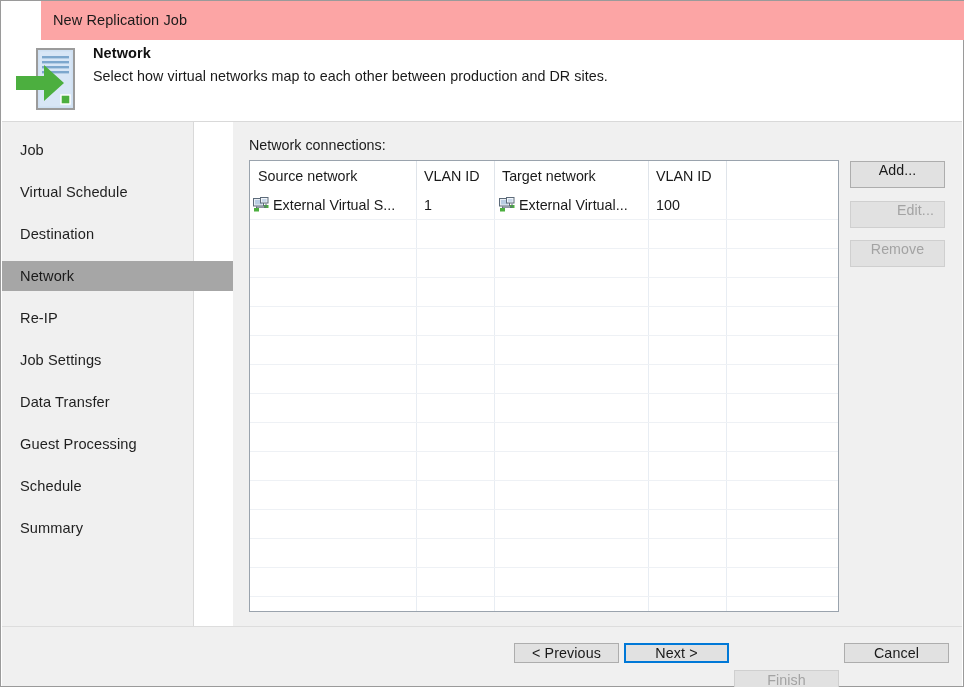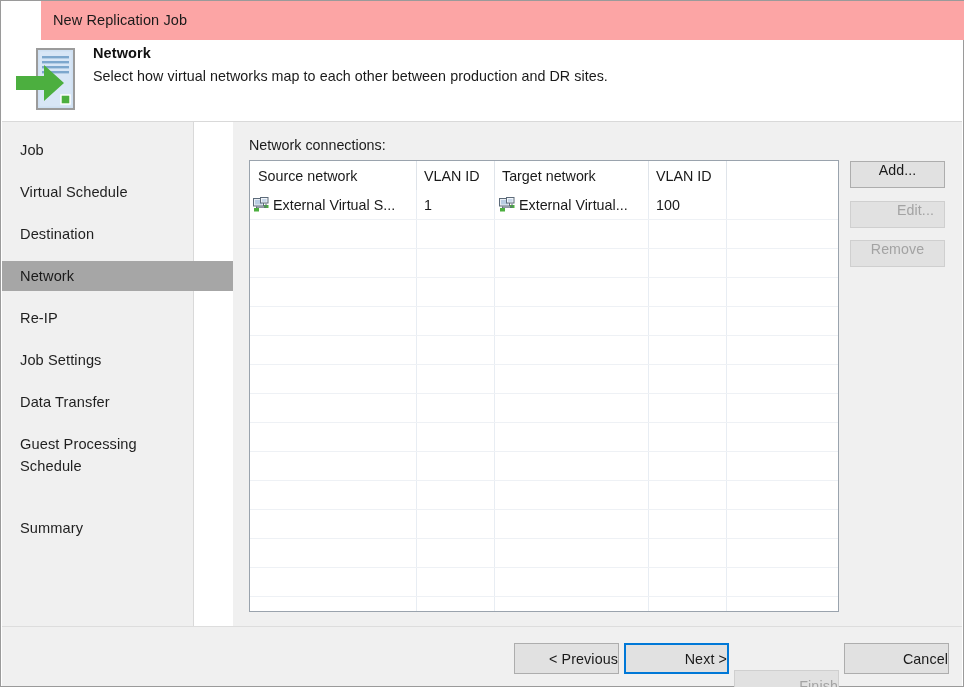--- a/index.html
+++ b/index.html
@@ -163,26 +163,26 @@
   
   #footer {
     position: absolute; left: 1px; top: 625px;
     width: 960px; height: 60px;
     background: #f0f0f0;
     border-top: 1px solid #dddddd;
     box-sizing: border-box;
   }
   .fbtn {
     position: absolute; top: 16px;
-    width: 105px; height: 31px;
+    width: 105px; height: 20px;
     background: #e1e1e1;
     border: 1px solid #adadad;
     box-sizing: border-box;
     font-size: 14.3px; color: #1a1a1a;
-    display: flex; align-items: center; justify-content: flex-end;
+    display: flex; align-items: center; justify-content: center;
     cursor: default;
     letter-spacing: 0.1px;
   }
   .fbtn.primary {
     border: 2px solid #0078d7;
     background: #e1e1e1;
   }
   .fbtn.disabled { color: #a3a3a3; border-color: #cfcfcf; }
 </style>
 </head>
@@ -239,21 +239,21 @@
       </div>
       <div class="side-item" style="top: 223px;">
         <span>Job Settings</span>
       </div>
       <div class="side-item" style="top: 265px;">
         <span>Data Transfer</span>
       </div>
       <div class="side-item" style="top: 307px;">
         <span>Guest Processing</span>
       </div>
-      <div class="side-item" style="top: 329px; text-align: center;">
+      <div class="side-item" style="top: 349px; text-align: center;">
         <span>Schedule</span>
       </div>
       <div class="side-item" style="top: 391px;">
         <span>Summary</span>
       </div>
     </div>
 
   <div id="content">
     <div id="list-label">Network connections:</div>
 

